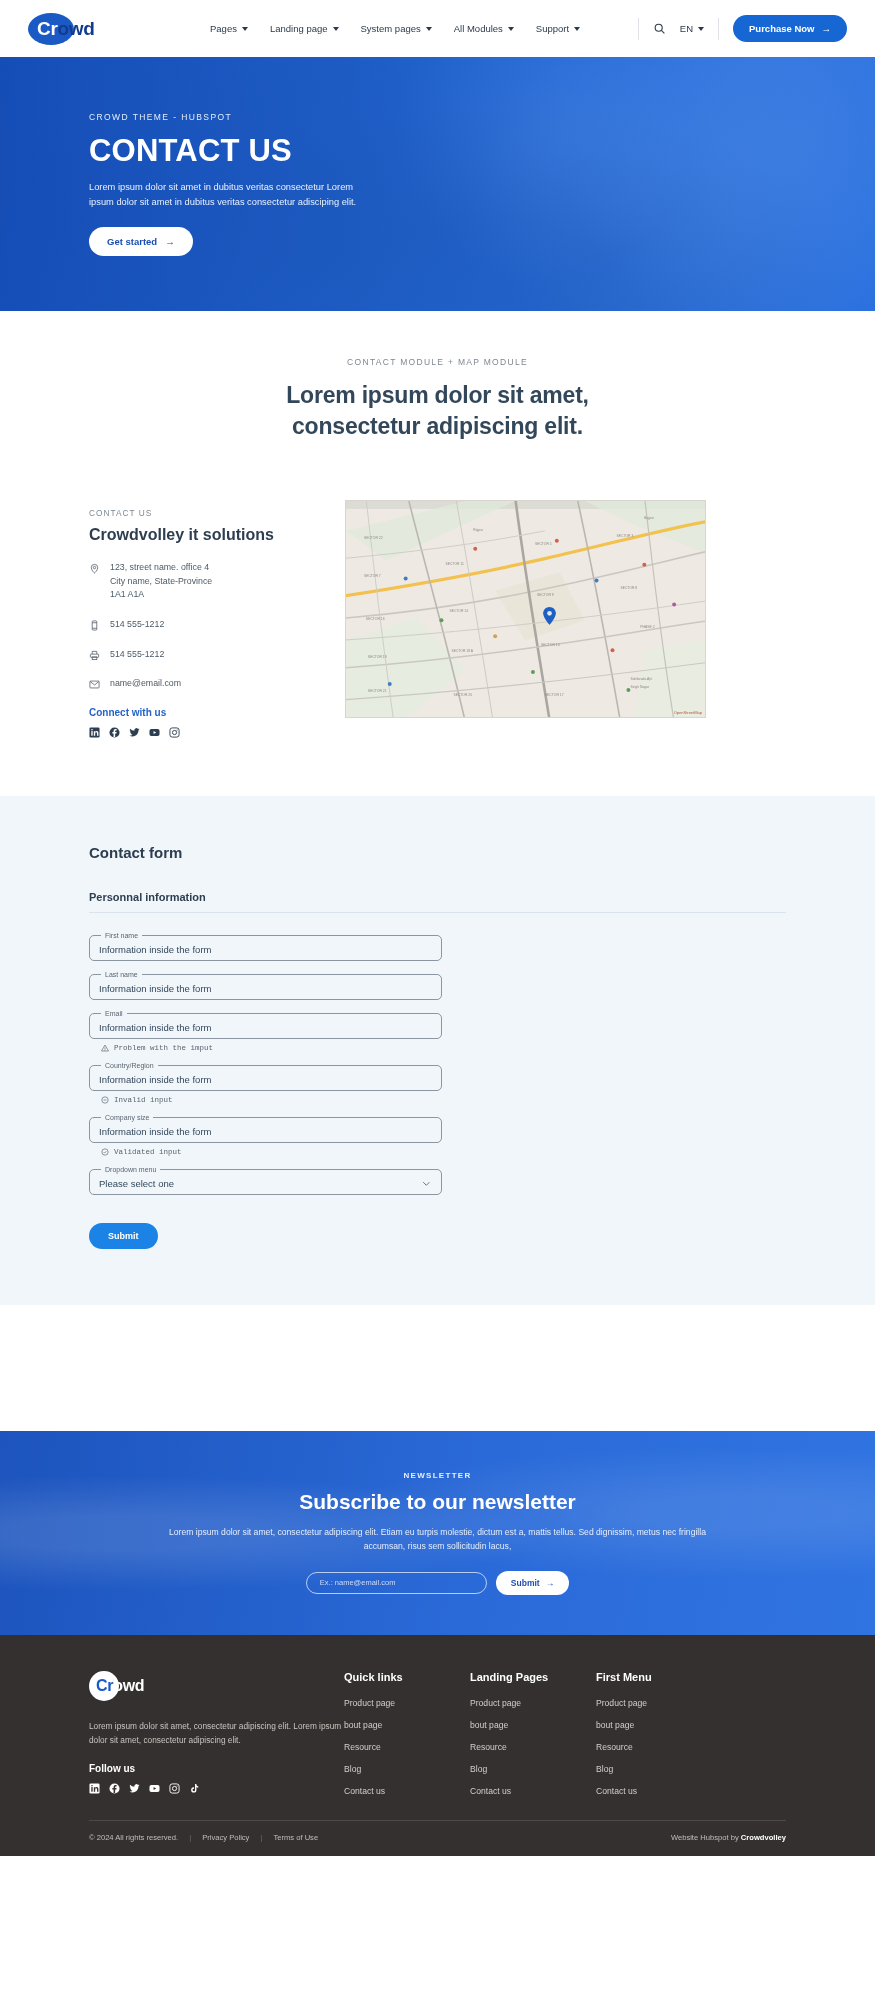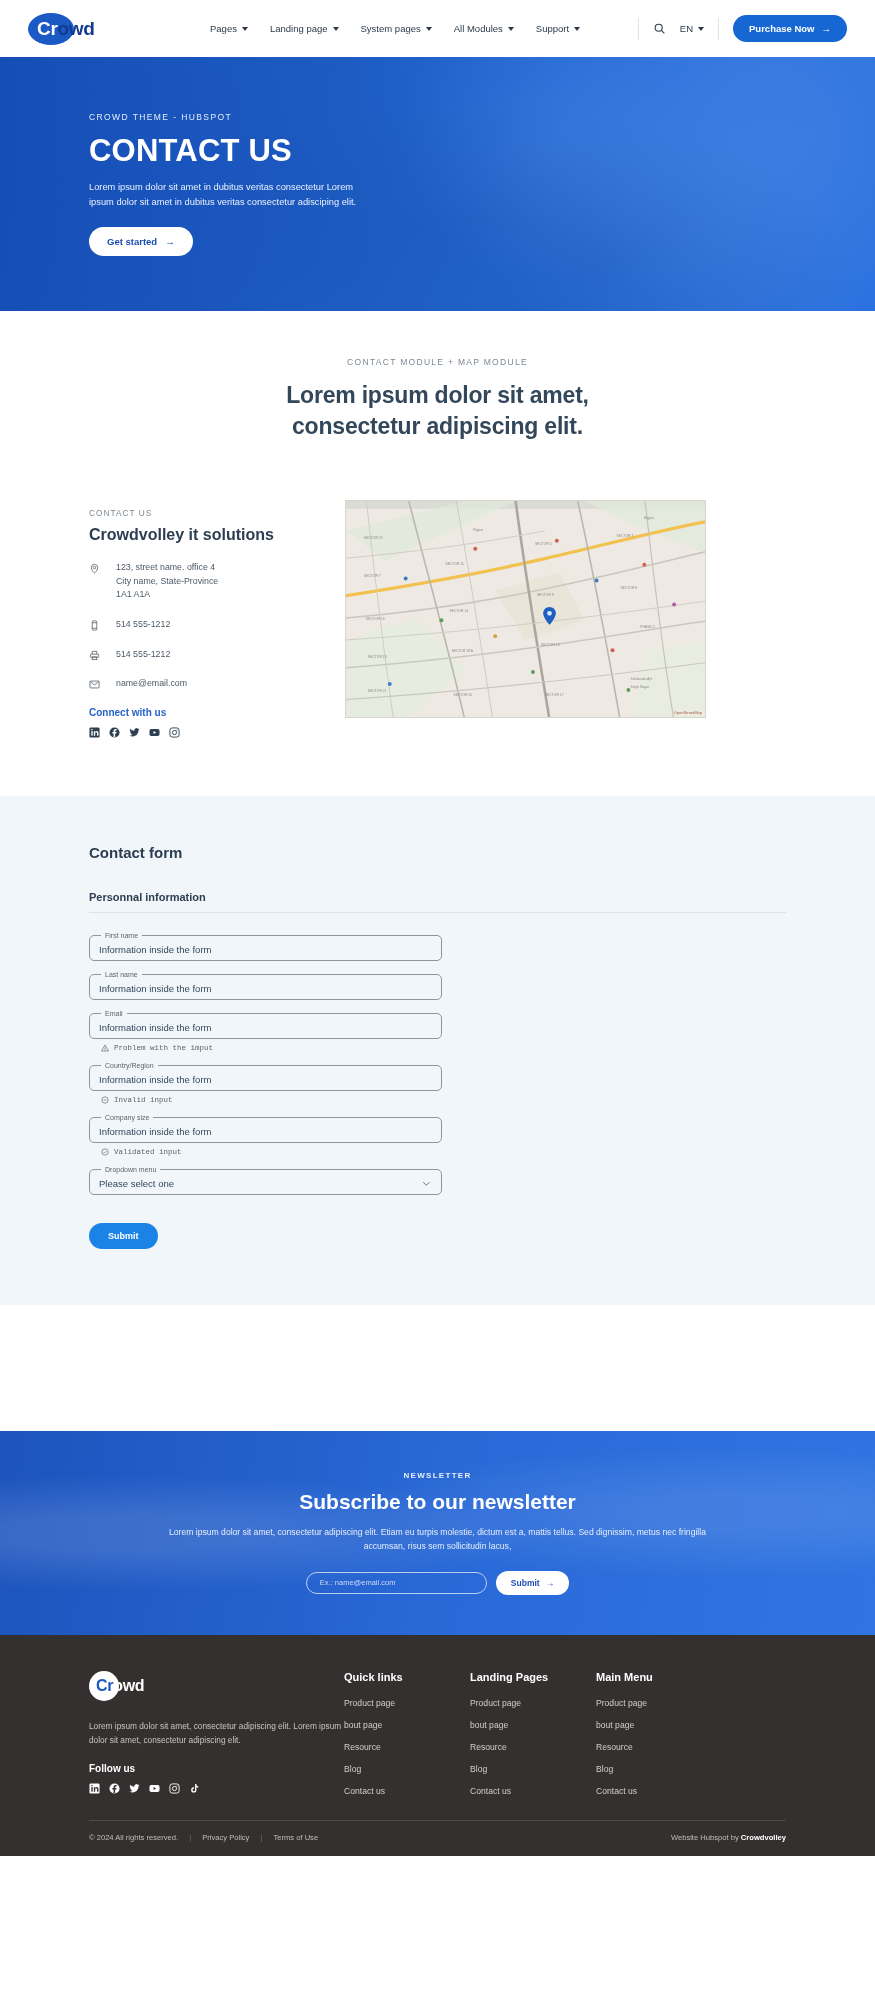--- a/index.html
+++ b/index.html
@@ -120,21 +120,21 @@
     line-height: 1.35; letter-spacing: -0.2px;
   }
 
   
   .contact-row {
     display: flex; padding: 58px 89px 0; gap: 0; align-items: flex-start;
   }
   .ci-col { width: 238px; padding-top: 8px; }
   .ci-kicker { font-size: 8.3px; letter-spacing: 1px; color: #7d8894; margin-bottom: 8px; }
   .ci-name { font-size: 16px; font-weight: 700; color: #2d3e50; margin-bottom: 17px; }
-  .ci-line { display: flex; gap: 16px; margin-bottom: 16px; align-items: flex-start; }
+  .ci-line { display: flex; gap: 10px; margin-bottom: 16px; align-items: flex-start; }
   .ci-ic { width: 11px; min-width: 11px; margin-top: 2px; }
   .ci-txt { font-size: 8.8px; color: #4c5a68; line-height: 1.55; }
   .ci-connect { color: #2563c9; font-size: 10px; font-weight: 700; margin: 4px 0 9px; cursor: pointer; }
   .soc-row { display: flex; gap: 9px; align-items: center; }
   .soc { width: 11px; height: 11px; cursor: pointer; }
 
   .map-box {
     width: 361px; height: 218px; margin-left: 18px;
     position: relative; overflow: hidden;
     background: #eae6df;
@@ -604,21 +604,21 @@
       <div class="f-col">
         <h4>Landing Pages</h4>
         <a>Product page</a>
         <a>bout page</a>
         <a>Resource</a>
         <a>Blog</a>
         <a>Contact us</a>
       </div>
 
       <div class="f-col">
-        <h4>Main Menu</h4>
+        <h4>First Menu</h4>
         <a>Product page</a>
         <a>bout page</a>
         <a>Resource</a>
         <a>Blog</a>
         <a>Contact us</a>
       </div>
     </div>
 
     <div class="f-bottom">
       <div class="f-legal">

